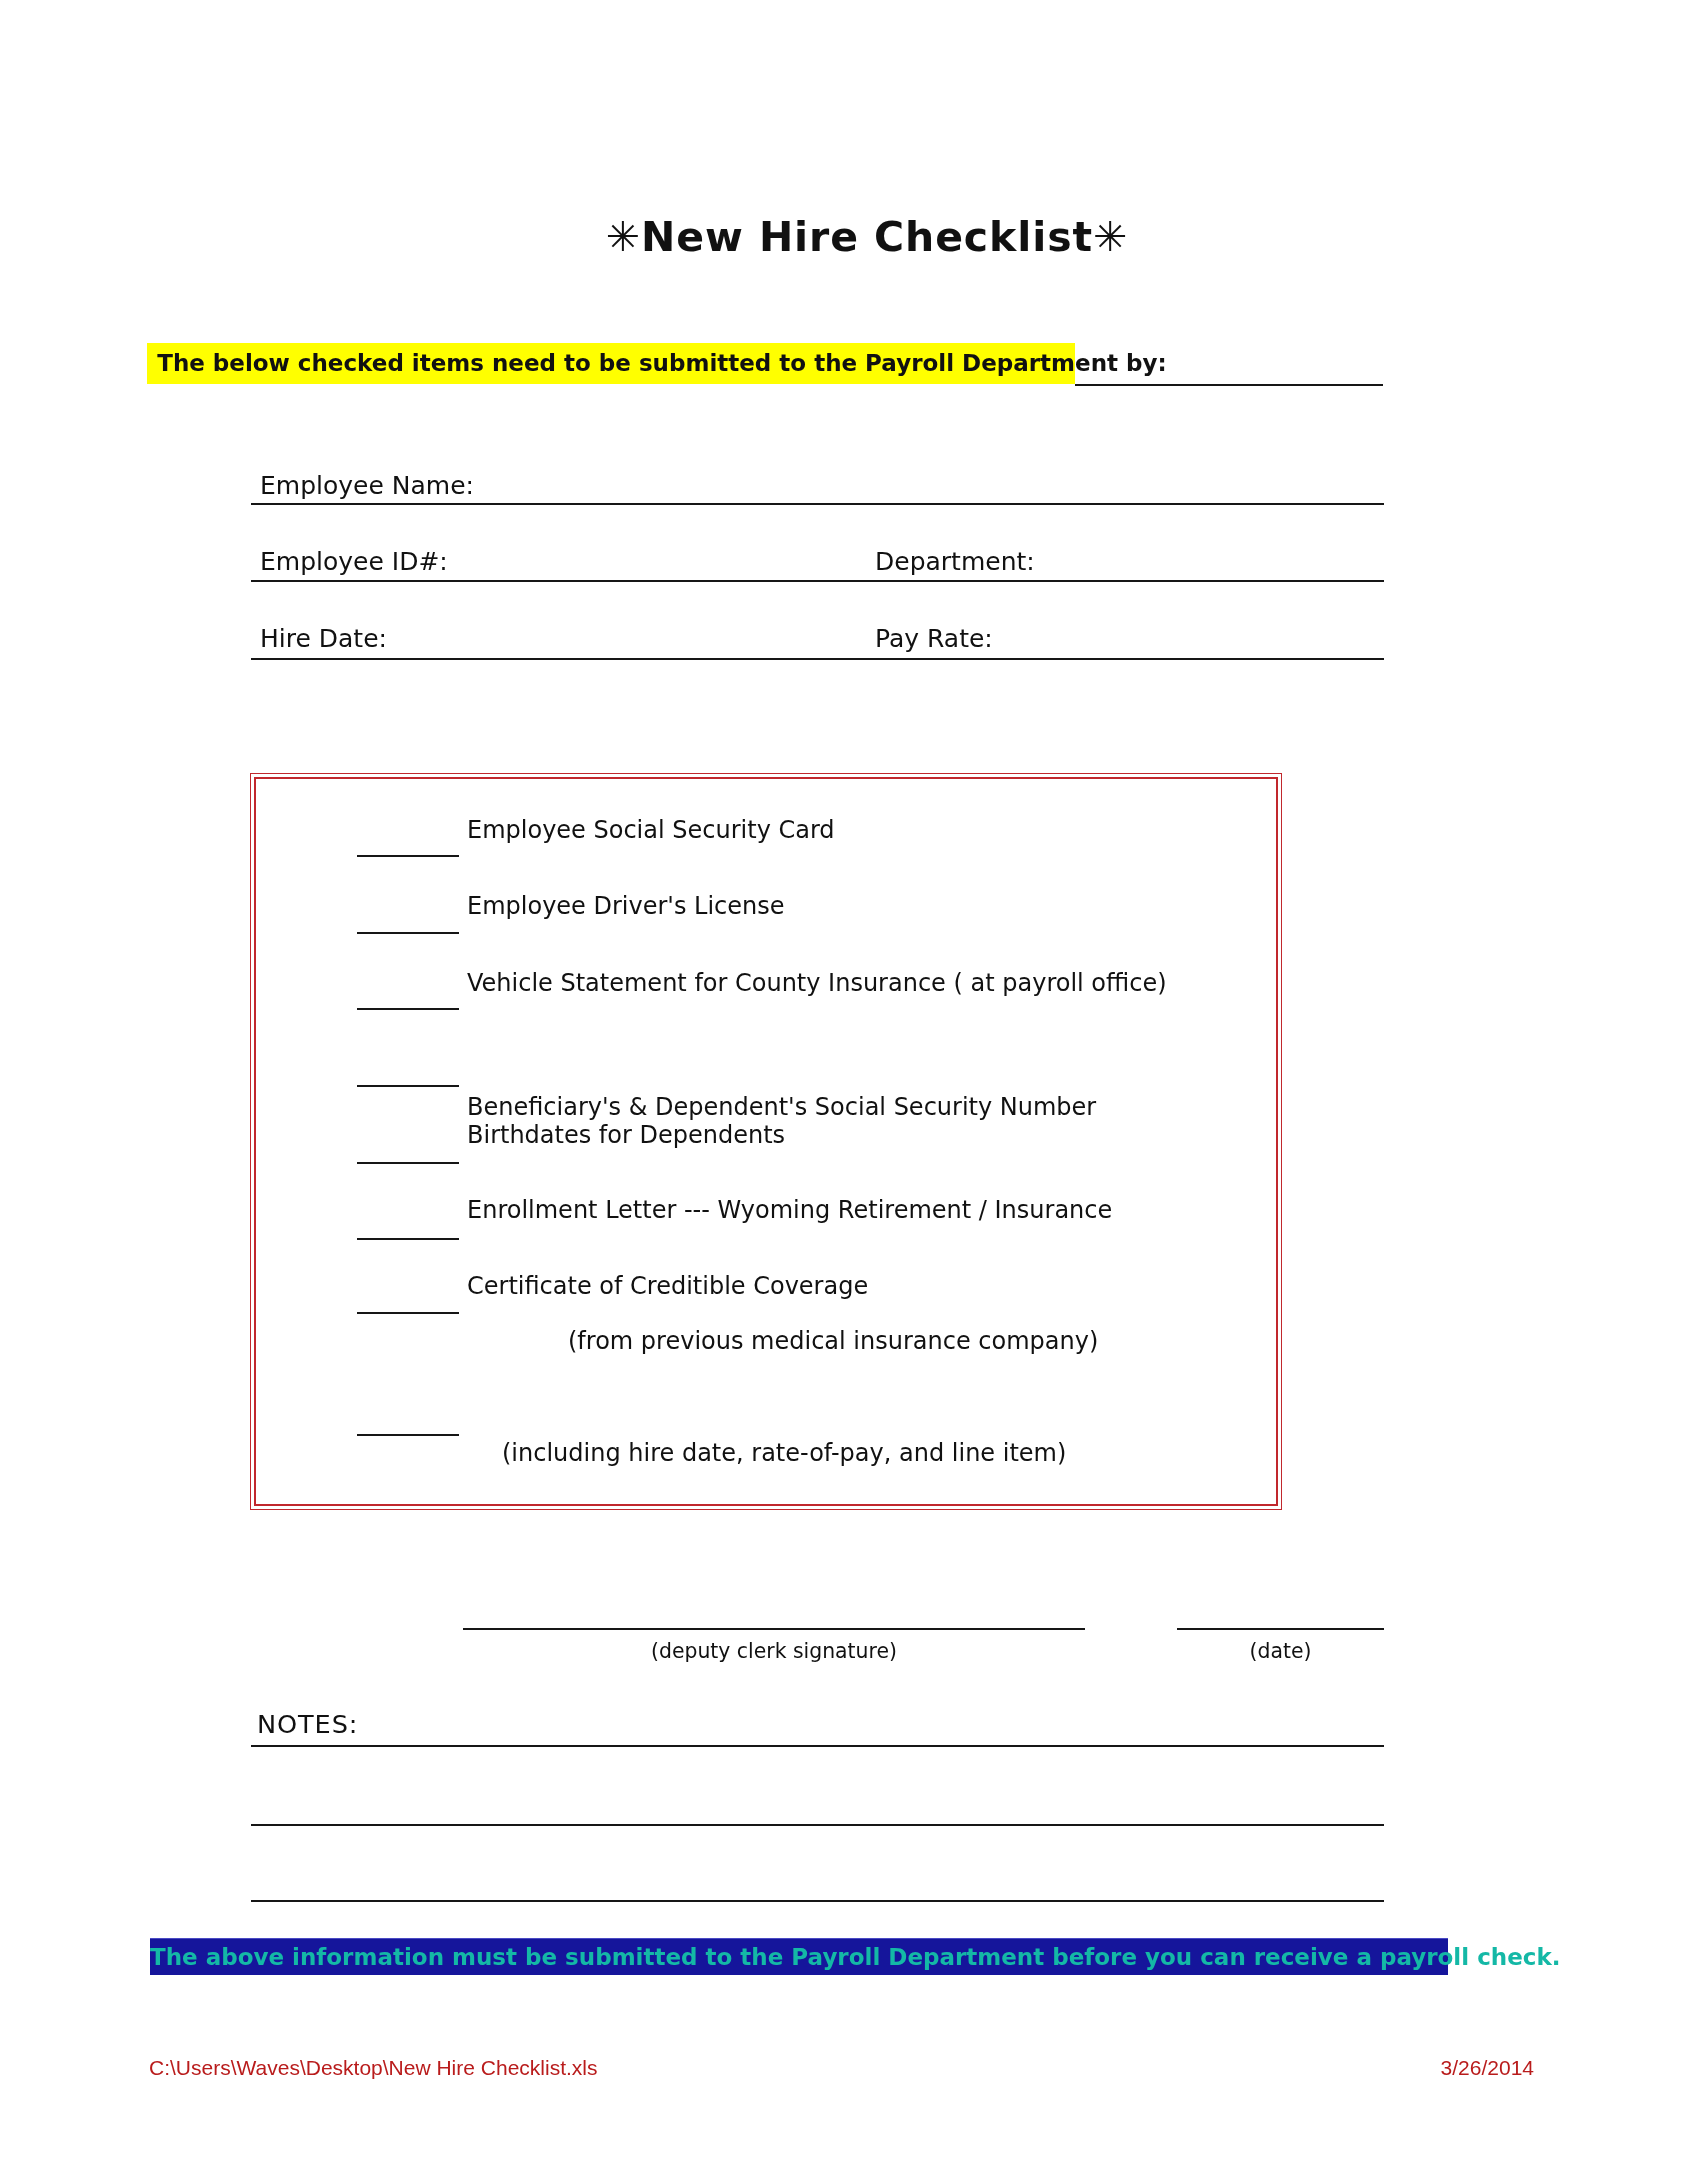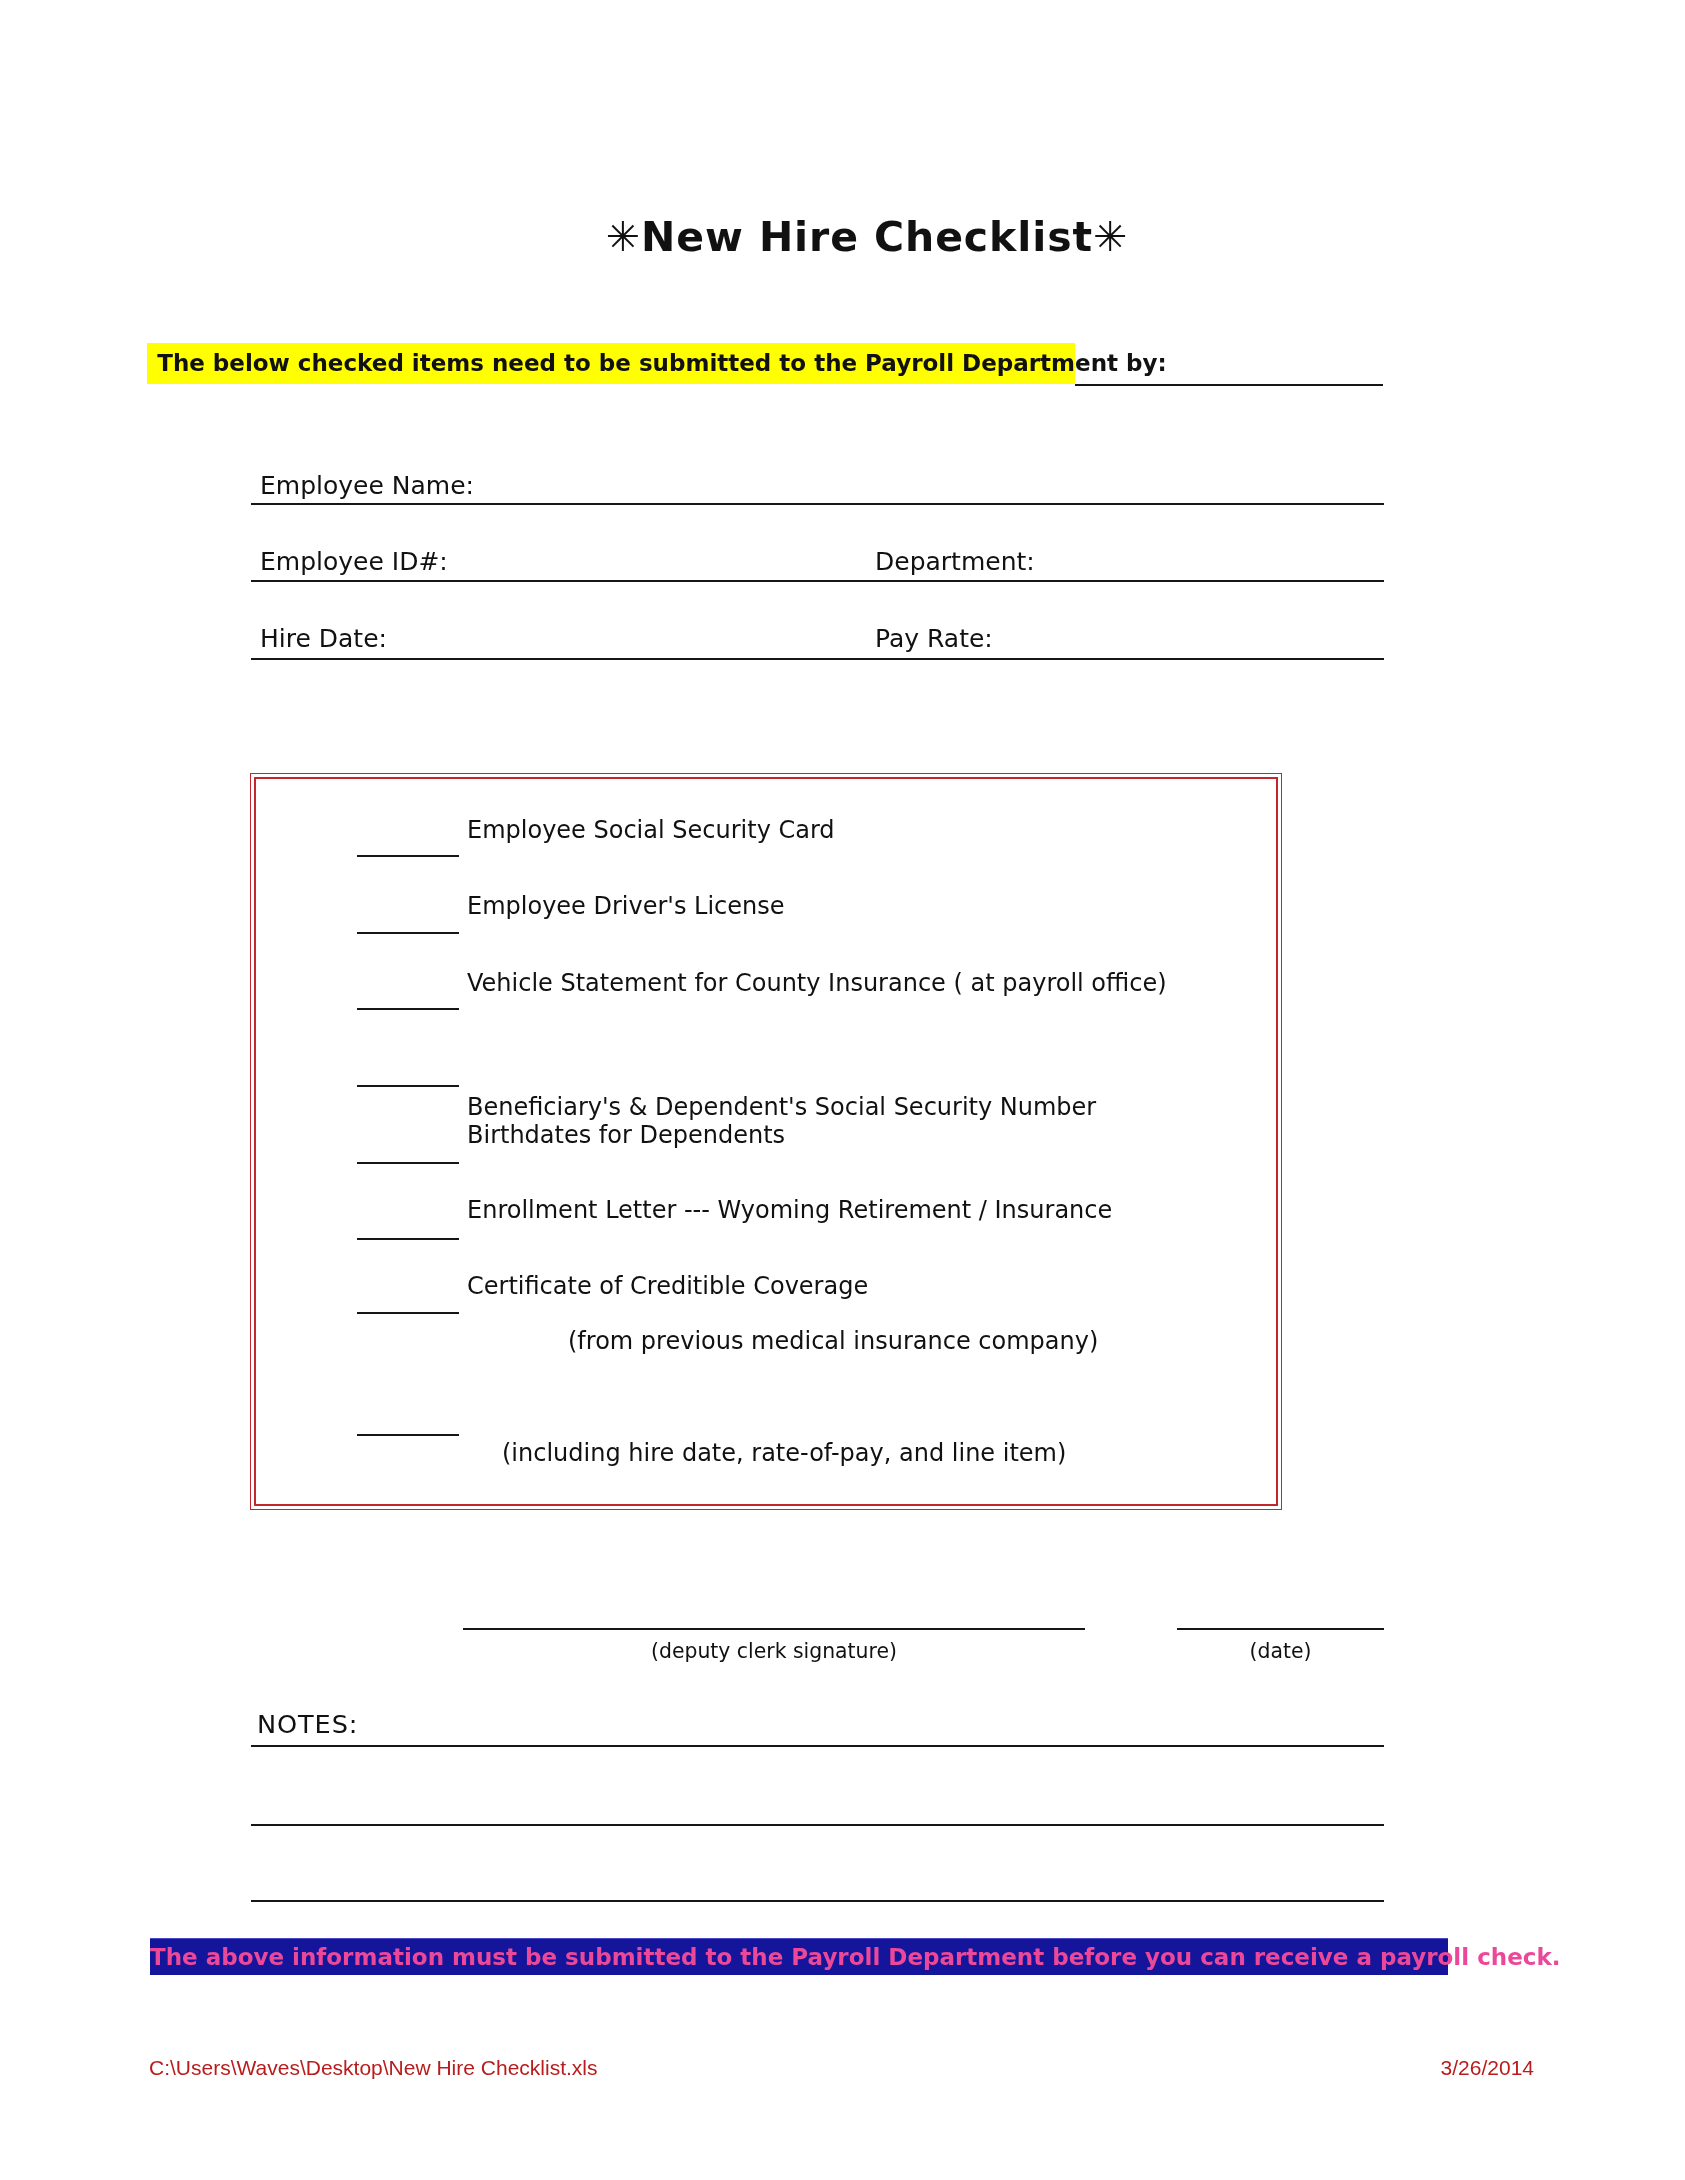--- a/index.html
+++ b/index.html
@@ -69,21 +69,21 @@
 
   .notes-label{
     left:257px;top:1706px;font-size:25.6px;line-height:37px;letter-spacing:0.9px;
   }
 
   .banner{
     left:150px;top:1938px;width:1298px;height:37px;
     background:#15159b;
     border-top:1.7px solid #4a4ac4;
     box-sizing:border-box;
-    color:#ec4899;
+    color:#14b8a6;
     font-size:23px;font-weight:bold;
     line-height:36px;text-align:center;
     white-space:nowrap;
   }
 
   .footer-text{
     font-family:"Liberation Sans", sans-serif;
     font-size:21px;color:#b91c1c;line-height:25.6px;white-space:nowrap;
   }
 </style>

